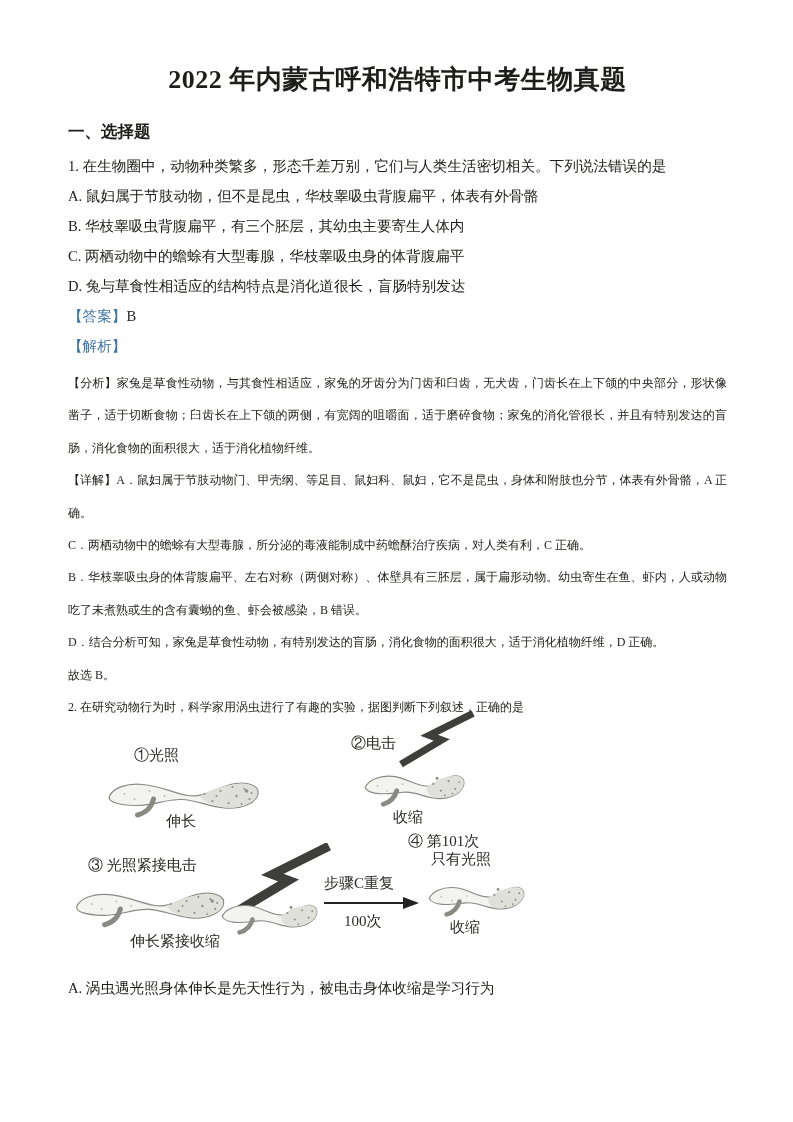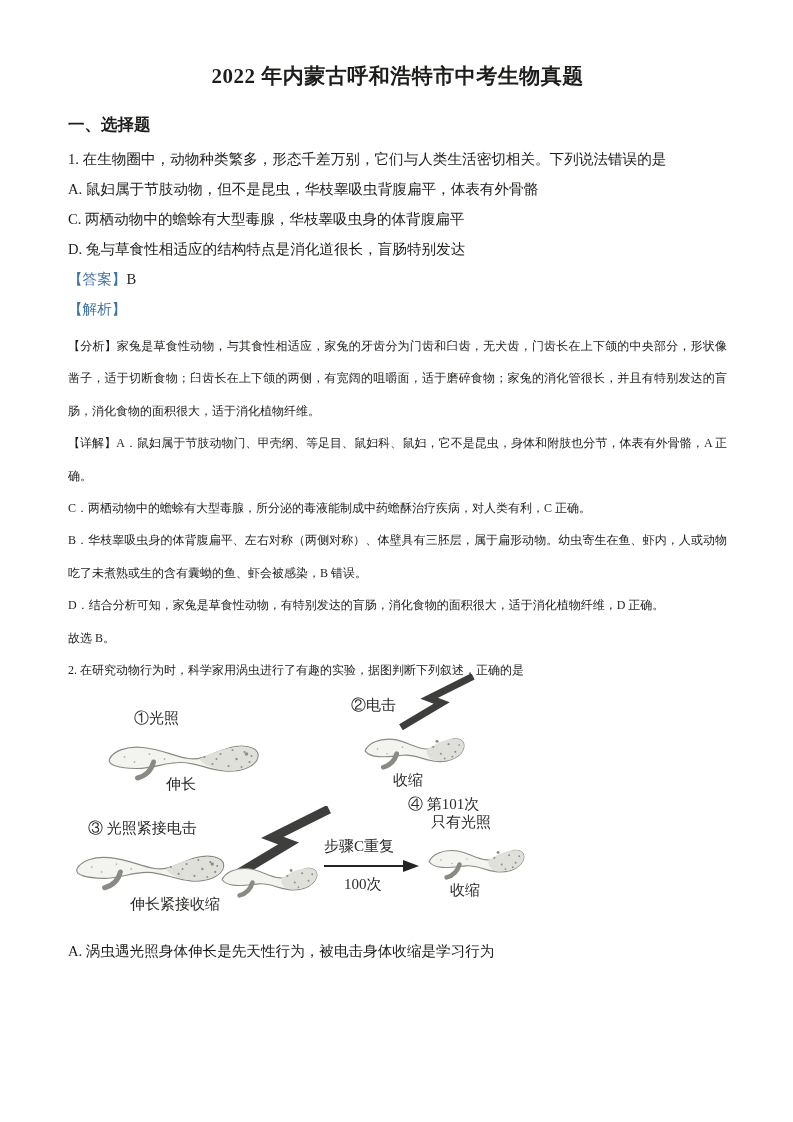--- a/index.html
+++ b/index.html
@@ -8,21 +8,21 @@
     width:793px;height:1122px;
     background:#ffffff;
     font-family:"Liberation Serif","DejaVu Serif",serif;
     color:#1d1d1b;
     overflow:hidden;
   }
   .content{position:absolute;left:68px;top:0;width:659px;}
   .doc-title{
     margin-top:62px;
     text-align:center;
-    font-size:21px;
+    font-size:26px;
     font-weight:bold;
     letter-spacing:0.5px;
   }
   .section-heading{
     margin-top:24px;
     font-size:16.5px;
     font-weight:bold;
     height:22px;line-height:22px;
   }
   .line{
@@ -58,20 +58,21 @@
 
 <div class="page">
   <div class="content">
 
     <div class="doc-title">2022 年内蒙古呼和浩特市中考生物真题</div>
 
     <div class="section-heading">一、选择题</div>
 
     <div class="line first-line">1. 在生物圈中，动物种类繁多，形态千差万别，它们与人类生活密切相关。下列说法错误的是</div>
     <div class="line">A. 鼠妇属于节肢动物，但不是昆虫，华枝睾吸虫背腹扁平，体表有外骨骼</div>
+    <div class="line">B. 华枝睾吸虫背腹扁平，有三个胚层，其幼虫主要寄生人体内</div>
     <div class="line">C. 两栖动物中的蟾蜍有大型毒腺，华枝睾吸虫身的体背腹扁平</div>
     <div class="line">D. 兔与草食性相适应的结构特点是消化道很长，盲肠特别发达</div>
 
     <div class="line"><span class="blue">【答案】</span><span>B</span></div>
 
     <div class="line"><span class="blue">【解析】</span></div>
 
     <p class="para" style="margin-top:6px;"><span>【分析】</span><span>家兔是草食性动物，与其食性相适应，家兔的牙齿分为门齿和臼齿，无犬齿，门齿长在上下颌的中央部分，形状像凿子，适于切断食物；臼齿长在上下颌的两侧，有宽阔的咀嚼面，适于磨碎食物；家兔的消化管很长，并且有特别发达的盲肠，消化食物的面积很大，适于消化植物纤维。</span></p>
 
     <p class="para"><span>【详解】</span><span>A．鼠妇属于节肢动物门、甲壳纲、等足目、鼠妇科、鼠妇，它不是昆虫，身体和附肢也分节，体表有外骨骼，A 正确。</span></p>
@@ -107,21 +108,21 @@
             <circle cx="30" cy="30" r="0.9"></circle>
             <circle cx="45" cy="22" r="0.9"></circle>
             <circle cx="60" cy="27" r="0.9"></circle>
             <circle cx="70" cy="31" r="0.9"></circle>
         </g>
         <path d="M49,30 C47,38 41,44 33,46" fill="none" stroke="#8a8a85" stroke-width="5" stroke-linecap="round"></path>
         <path d="M49,30 C47,38 41,44 33,46" fill="none" stroke="#ececе8" stroke-width="2.4" stroke-linecap="round"></path>
       </svg>
       <div class="fig-label" style="left:98px;top:88px;">伸长</div>
 
-      <div class="fig-label" style="left:283px;top:10px;font-family:Liberation Mono, monospace;">②电击</div>
+      <div class="fig-label" style="left:283px;top:10px;">②电击</div>
       <svg class="fig-svg" style="left:328px;top:-14px;" width="82" height="58" viewBox="0 0 104 74">
         <path d="M98,3 L42,31 L58,37 L6,68" fill="none" stroke="#3e3e3c" stroke-width="9" stroke-miterlimit="12"></path>
       </svg>
       <svg class="fig-svg" style="left:292px;top:36px;" width="108" height="48" viewBox="0 0 112 50">
         <path d="M5,28 C8,20 20,14.5 34,16 C48,17.5 55,25 68,26 C82,27 88,16.5 98,15.5 C106,14.8 110,20 107,27 C103,35.5 90,41 76,38.5 C63,36.5 57,31.5 45,32.5 C32,33.5 12,37.5 5,28 Z" fill="#f3f3f0" stroke="#8a8a85" stroke-width="1.2"></path>
         <path d="M70,26 C78,21 86,16 98,15.5 C106,15 110,20 107,27 C103,35 92,40 78,38 C71,36.5 68,31 70,26 Z" fill="#e0e0db"></path>
         <g fill="#8f8f8a">
           <circle cx="76" cy="24" r="1.1"></circle>
             <circle cx="84" cy="31" r="1.1"></circle>
             <circle cx="92" cy="21" r="1.1"></circle>

